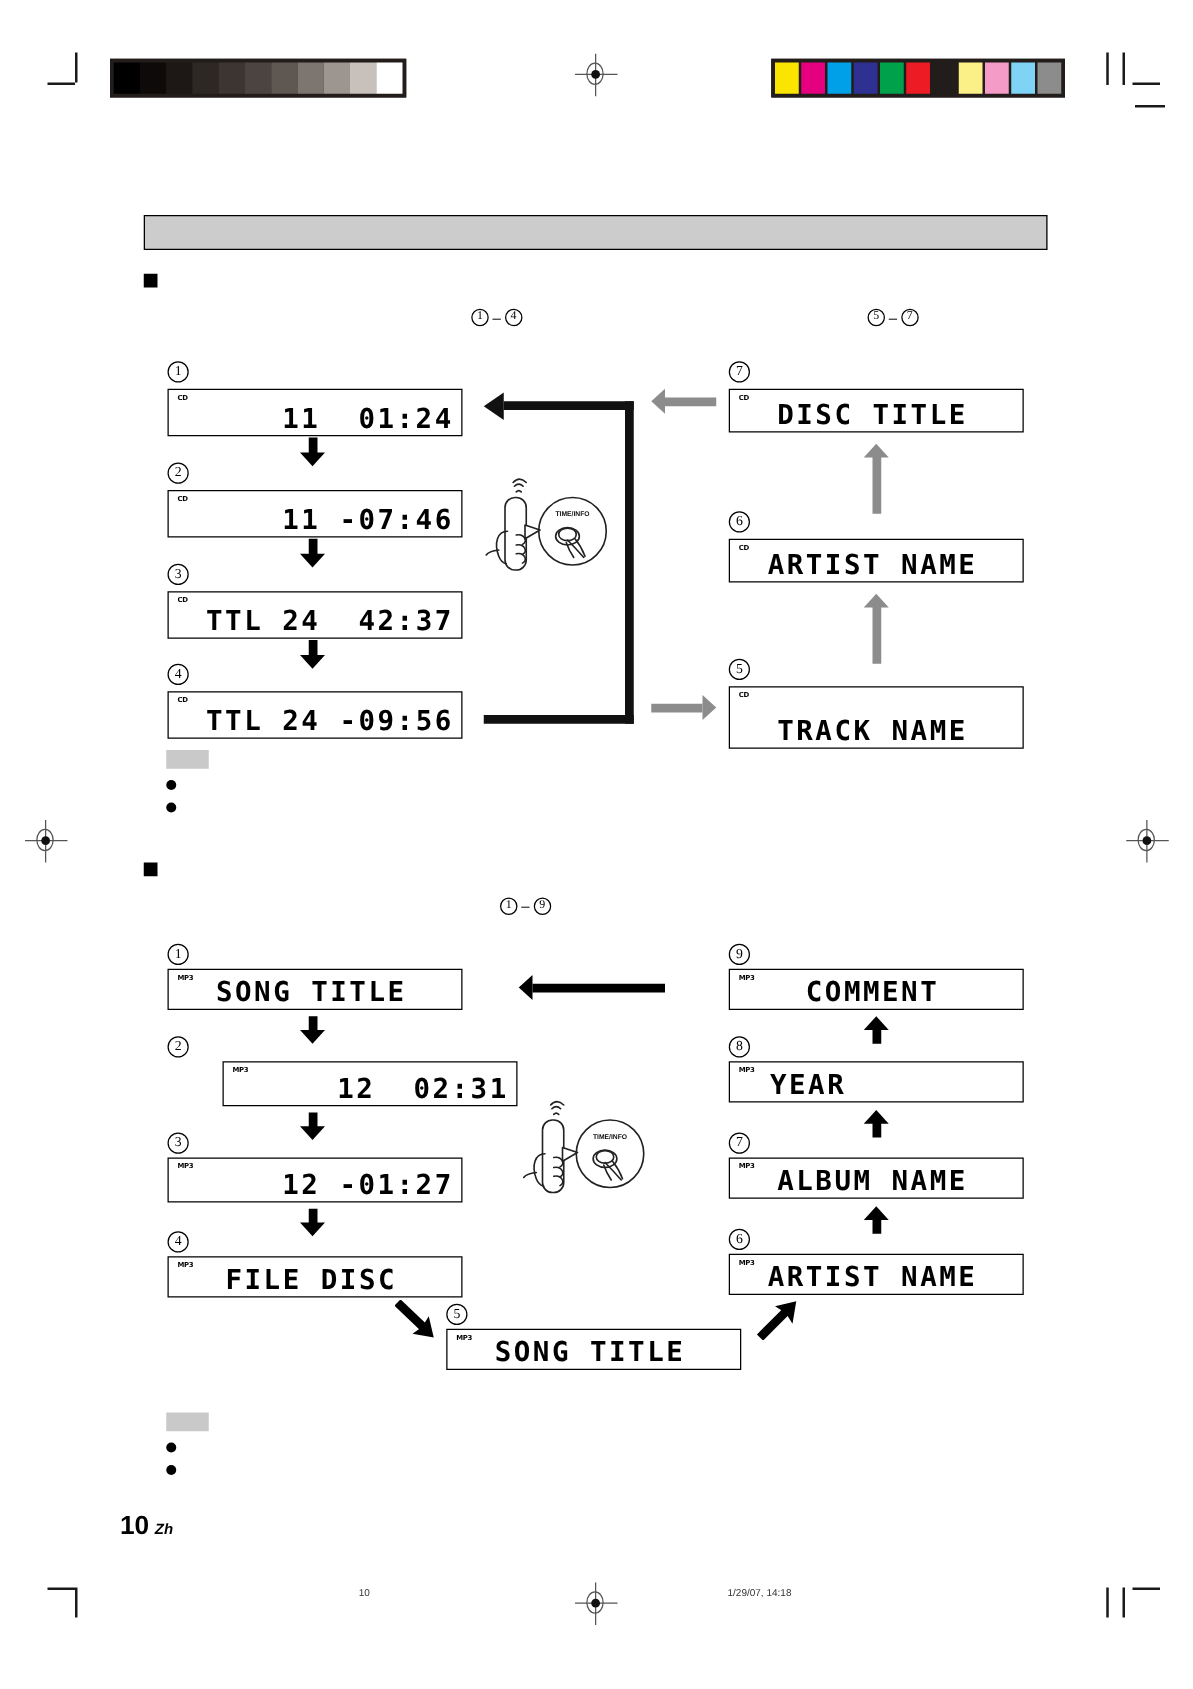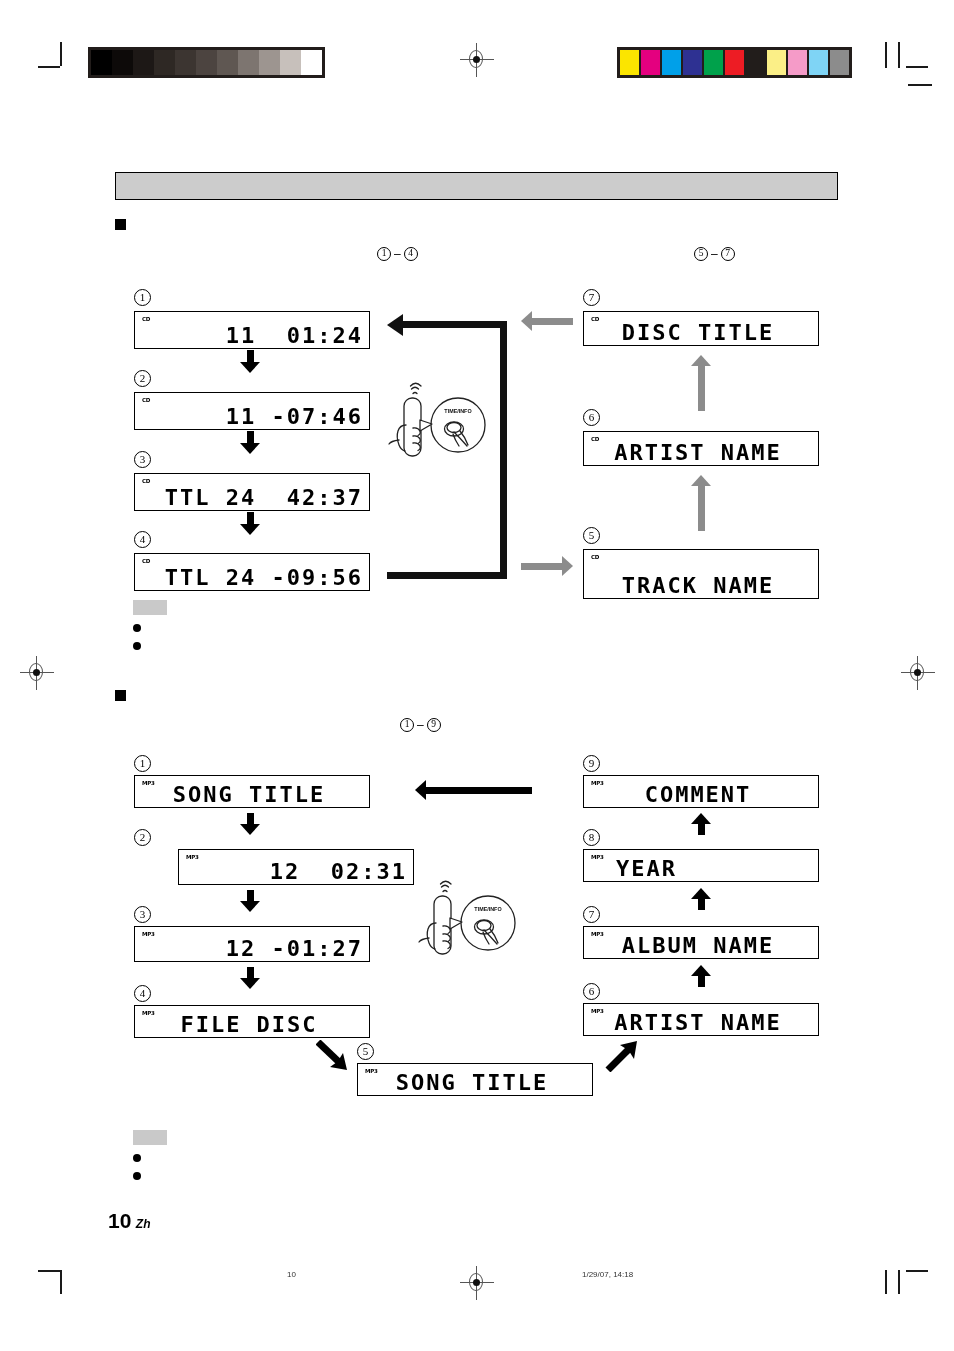--- a/index.html
+++ b/index.html
@@ -588,20 +588,20 @@
   </svg>
 
   <div class="note-chip" style="left:133px;top:1130px;width:34px;">
     <span style="font-size:10px;padding-left:3px;"></span>
   </div>
   <div class="bullet" style="left:133px;top:1154px;"></div>
   <span style="position:absolute;left:148px;top:1149px;font-size:11px;"></span>
   <div class="bullet" style="left:133px;top:1172px;"></div>
   <span style="position:absolute;left:148px;top:1167px;font-size:11px;"></span>
 
-  <div class="page-no" style="left:96px;top:1209px;margin-left:12px;">
+  <div class="page-no" style="left:96px;top:1209px;">
     <span class="n">10</span>
     <span class="lang">Zh</span>
   </div>
   <span class="foot-small" style="left:287px;top:1270px;">10</span>
   <span class="foot-small" style="left:582px;top:1270px;">1/29/07, 14:18</span>
 
 </div>
 
 </body></html>

